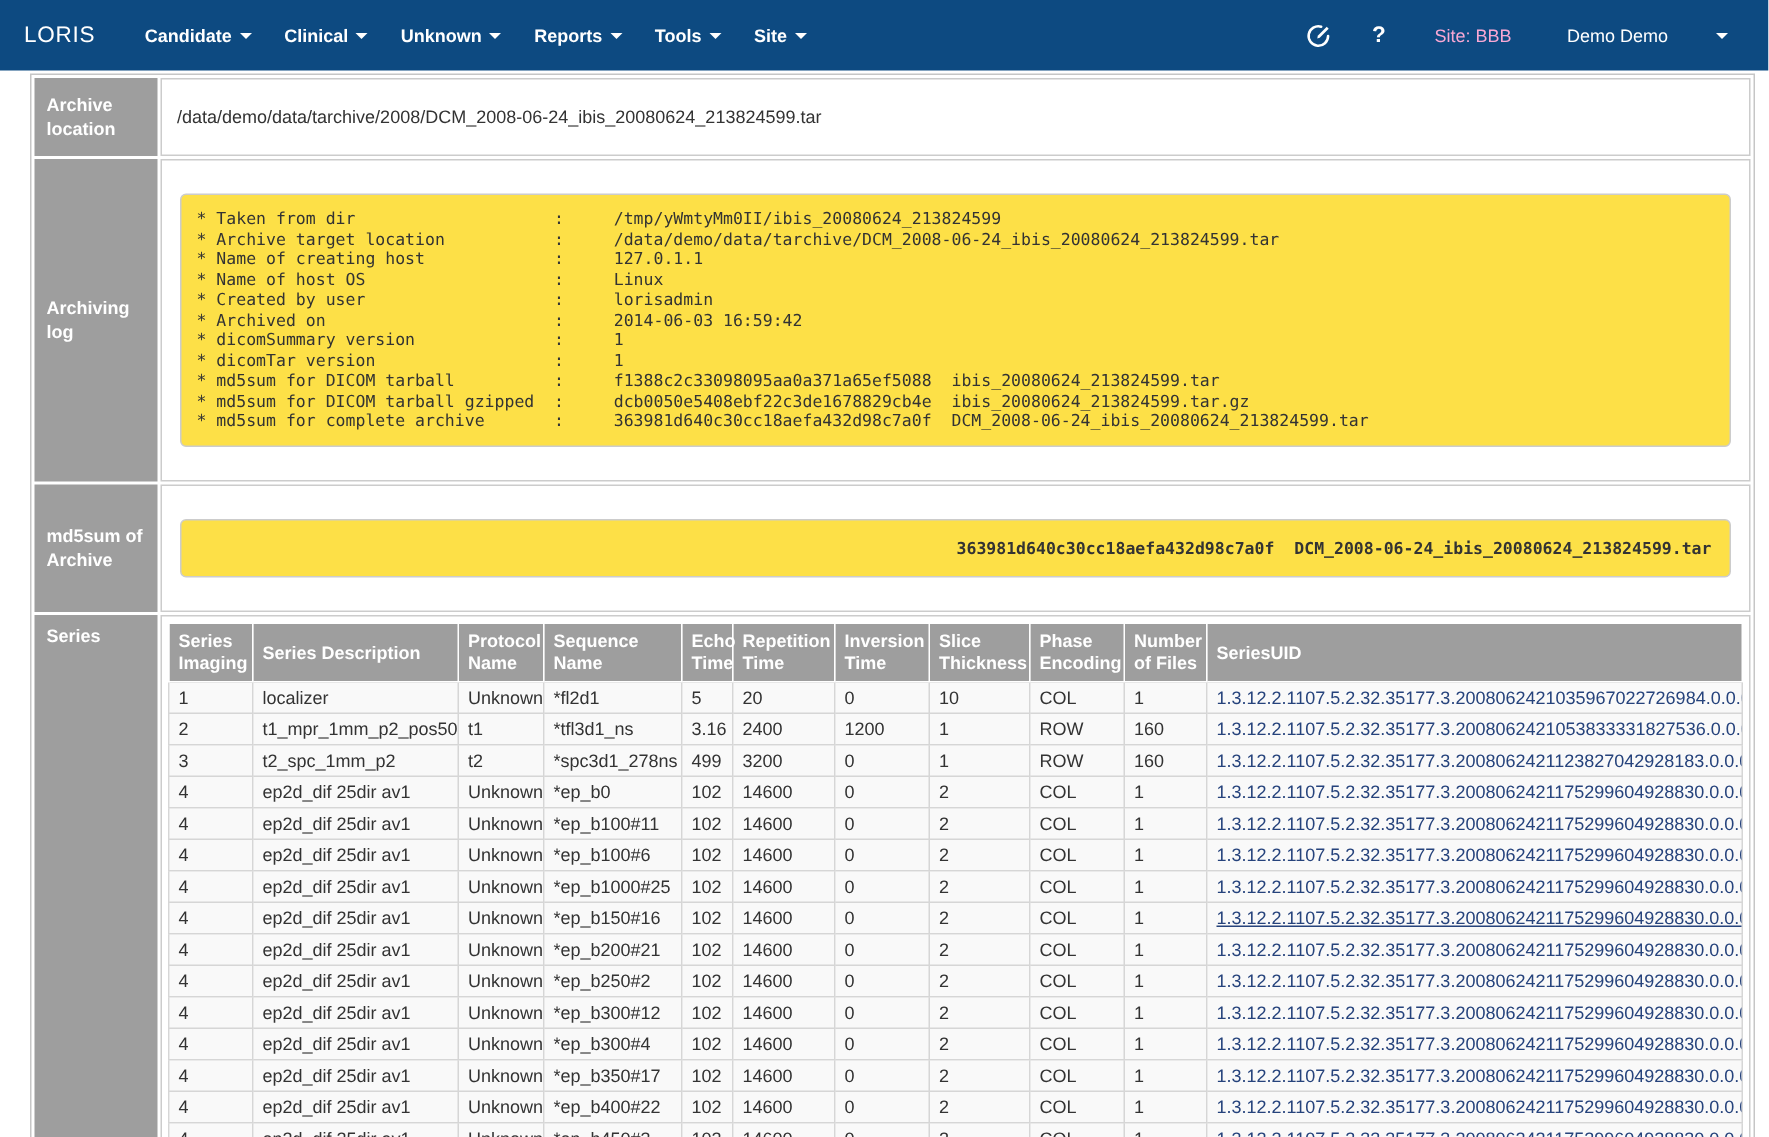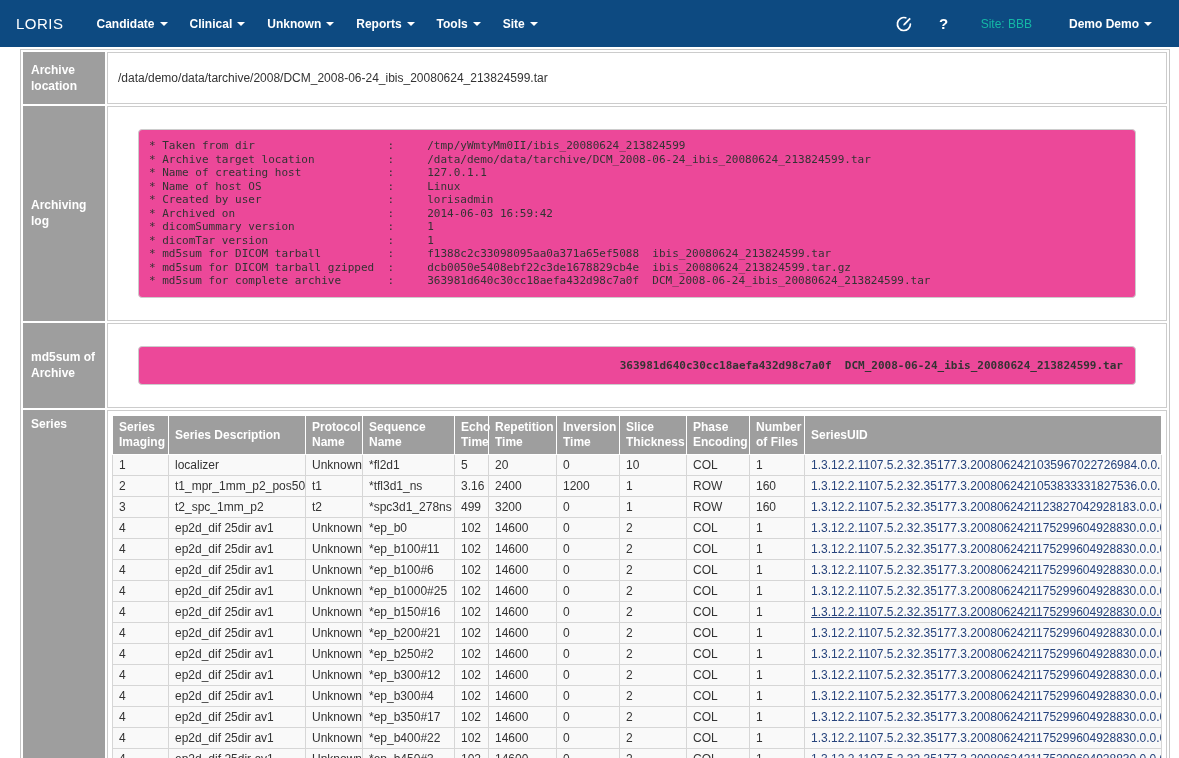--- a/index.html
+++ b/index.html
@@ -28,43 +28,43 @@
   .caret {
     display: inline-block; margin-left: 5px;
     width: 0; height: 0;
     border-left: 4px solid transparent; border-right: 4px solid transparent;
     border-top: 4px solid #fff;
   }
   .nav-right { margin-left: auto; display: flex; align-items: center; gap: 14px; }
   .icon-btn { display: inline-flex; align-items: center; justify-content: center;
     width: 26px; height: 26px; cursor: pointer; }
   .help-glyph { color: #fff; font-size: 15px; font-weight: bold; }
-  .site-label { color: #14b8a6; font-size: 12px; margin-left: 10px; white-space: nowrap; }
-  .user-menu { font-weight: bold; margin-left: 12px; }
+  .site-label { color: #f9a8d4; font-size: 12px; margin-left: 10px; white-space: nowrap; }
+  .user-menu { font-weight: normal; margin-left: 12px; gap: 27px; }
 
   
   .content { margin: 2px 9px 0 20px; }
   table.outer {
     width: 1150px; border-collapse: separate; border-spacing: 2px;
     border: 1px solid #c6c6c6;
   }
   td.label-cell {
     width: 82px; background: #9e9e9e; color: #fff;
     font-size: 12px; font-weight: bold; line-height: 1.35;
     padding: 6px 8px; vertical-align: middle;
   }
   td.label-cell.v-top { vertical-align: top; }
   td.value-cell {
     background: #fff; border: 1px solid #cccccc;
     padding: 18px 10px; font-size: 12px; color: #333; vertical-align: middle;
   }
   .plain-value { font-size: 12px; color: #333; }
 
   pre.box {
-    margin: 4px 20px; background: #ec4899; border: 1px solid #ccc;
+    margin: 4px 2px; background: #fde047; border: 1px solid #ccc;
     border-radius: 4px; padding: 9px 10px;
     font-family: "DejaVu Sans Mono", "Liberation Mono", monospace;
     font-size: 11px; line-height: 13.5px; color: #333;
     white-space: pre; overflow: hidden;
   }
   pre.box .log-line { display: block; }
   pre.box.md5 { font-weight: bold; padding: 12px 12px; text-align: right; }
 
   
   td.series-cell { padding: 4px 4px; }

